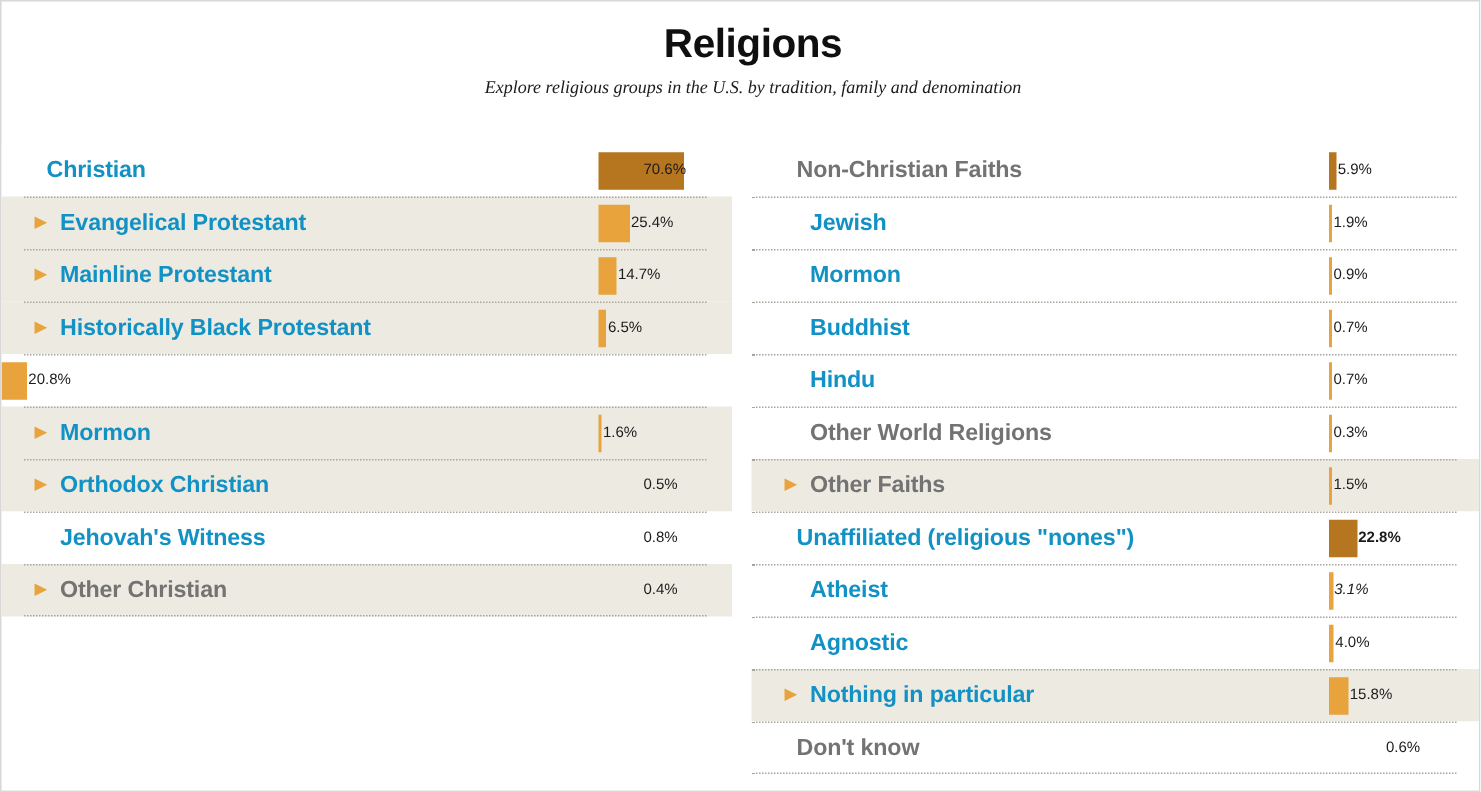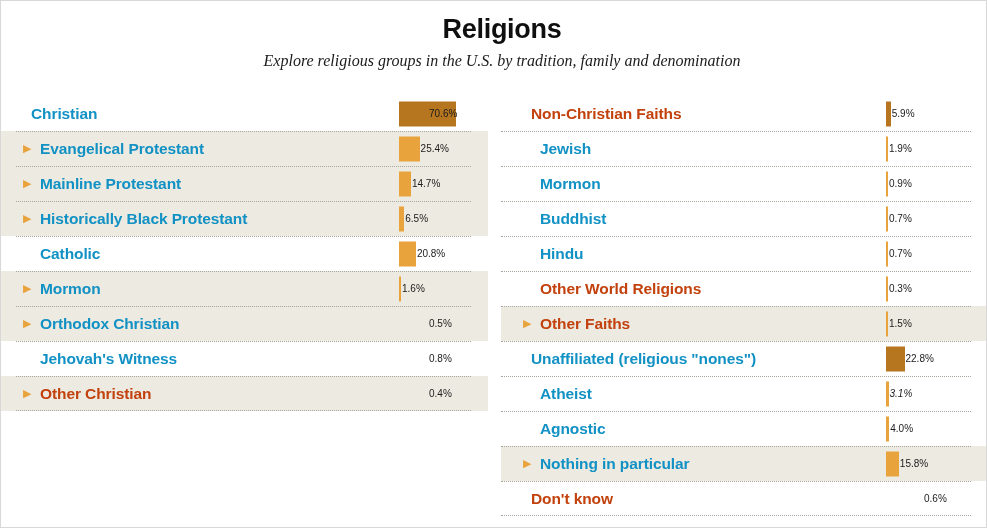--- a/index.html
+++ b/index.html
@@ -29,21 +29,21 @@
     font-size: 27px;
     font-weight: bold;
     color: #0f0f0f;
     letter-spacing: -0.3px;
     line-height: 1.05;
     margin: 0;
   }
   #page-subtitle {
     font-family: "Liberation Serif", serif;
     font-style: italic;
-    font-size: 16px;
+    font-size: 12px;
     color: #1b1b1b;
     margin: 9px 0 0 0;
     line-height: 1.1;
   }
 
   
   #columns {
     position: absolute;
     top: 95px;
     left: 0;
@@ -109,21 +109,21 @@
   }
 
   .label {
     font-family: "Liberation Sans", sans-serif;
     font-size: 15.5px;
     font-weight: bold;
     white-space: nowrap;
     letter-spacing: -0.1px;
   }
   .label.blue  { color: #1191c4; }
-  .label.black { color: #c2410c; }
+  .label.black { color: #737373; }
 
   
   .pad-top  { padding-left: 30px; }
   .pad-sub  { padding-left: 39px; }
 
   
   .barzone {
     position: relative;
     flex: 0 0 auto;
     height: 100%;
@@ -201,23 +201,20 @@
             <span class="tri">▶</span>
             <span class="label blue">Historically Black Protestant</span>
           </div>
           <div class="barzone">
             <div class="bar light" style="width: 5.3px;"></div>
             <span class="value" style="margin-left: 6.278px;">6.5%</span>
           </div>
         </div>
         <div class="row">
           <div class="rule"></div>
-          <div class="label-wrap pad-sub">
-            <span class="label blue">Catholic</span>
-          </div>
           <div class="barzone">
             <div class="bar light" style="width: 16.9px;"></div>
             <span class="value" style="margin-left: 17.8896px;">20.8%</span>
           </div>
         </div>
         <div class="row shaded">
           <div class="rule"></div>
           <div class="label-wrap">
             <span class="tri">▶</span>
             <span class="label blue">Mormon</span>
@@ -330,21 +327,21 @@
             <span class="value" style="margin-left: 3px;">1.5%</span>
           </div>
         </div>
         <div class="row">
           <div class="rule"></div>
           <div class="label-wrap pad-top">
             <span class="label blue">Unaffiliated (religious "nones")</span>
           </div>
           <div class="barzone">
             <div class="bar dark" style="width: 18.5px;"></div>
-            <span class="value" style="margin-left: 19.5136px;">22.8%</span>
+            <span class="value" style="margin-left: 19.5136px; font-weight: bold;">22.8%</span>
           </div>
         </div>
         <div class="row">
           <div class="rule"></div>
           <div class="label-wrap pad-sub">
             <span class="label blue">Atheist</span>
           </div>
           <div class="barzone">
             <div class="bar light" style="width: 2.5px;"></div>
             <span class="value" style="margin-left: 3.5172px; font-style: italic;">3.1%</span>

